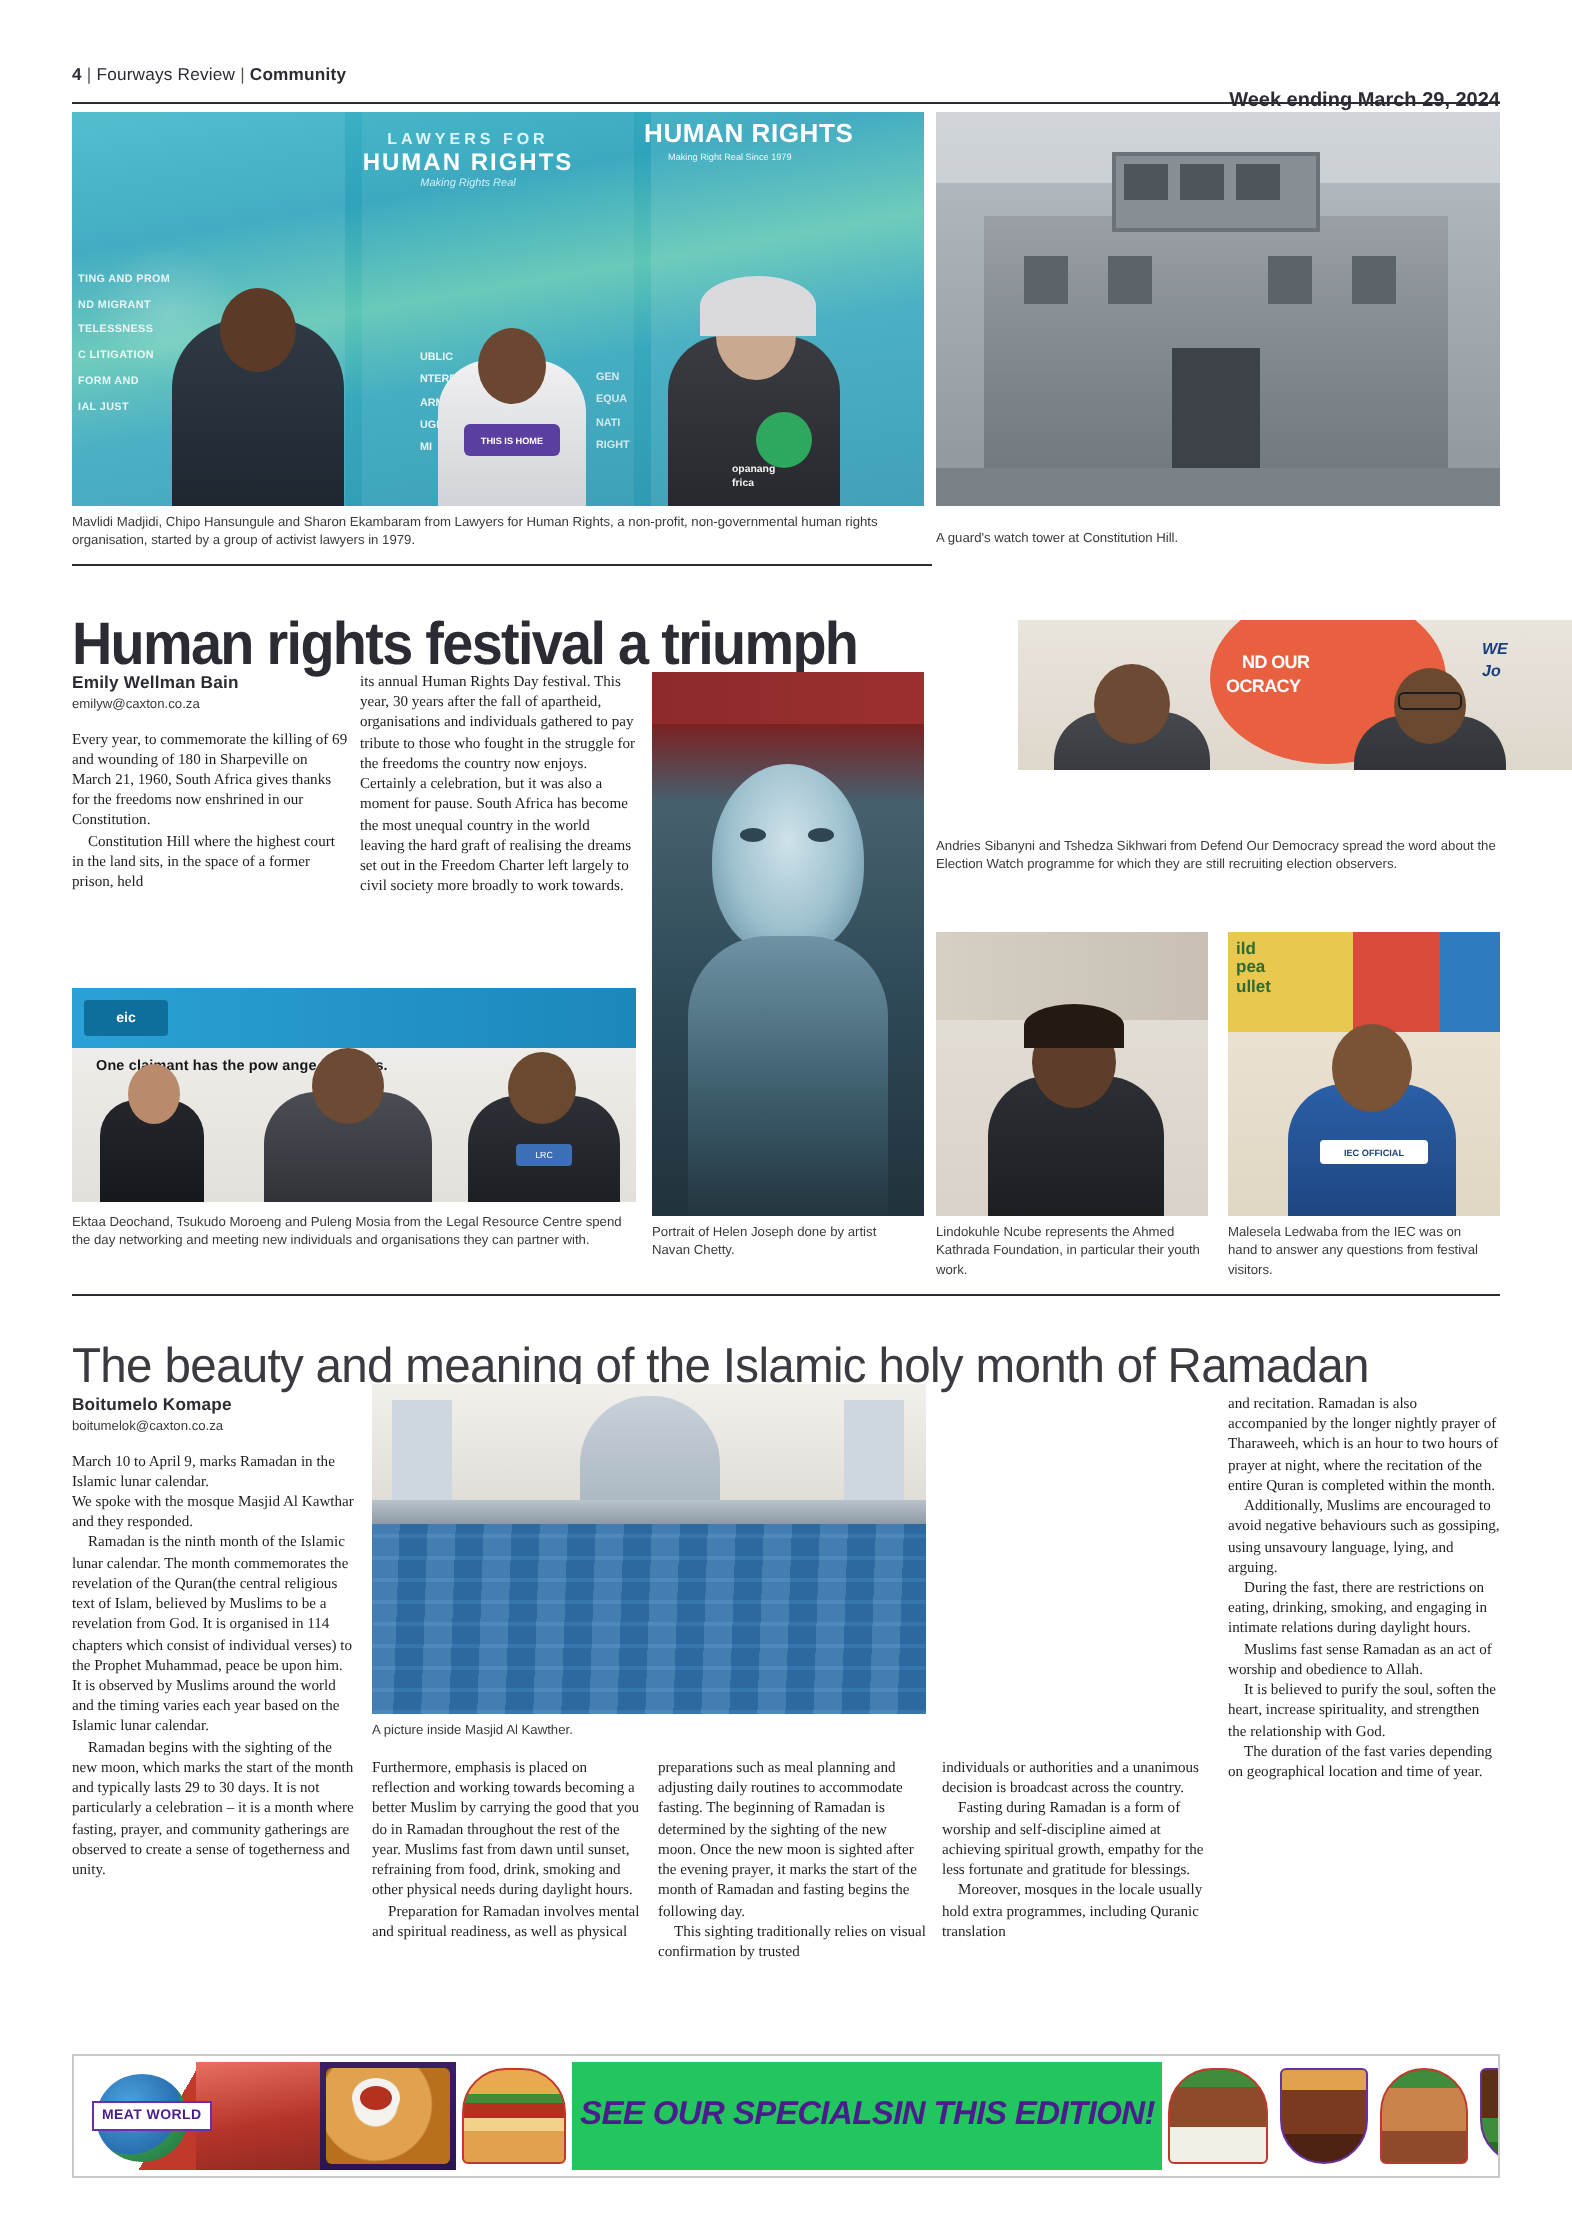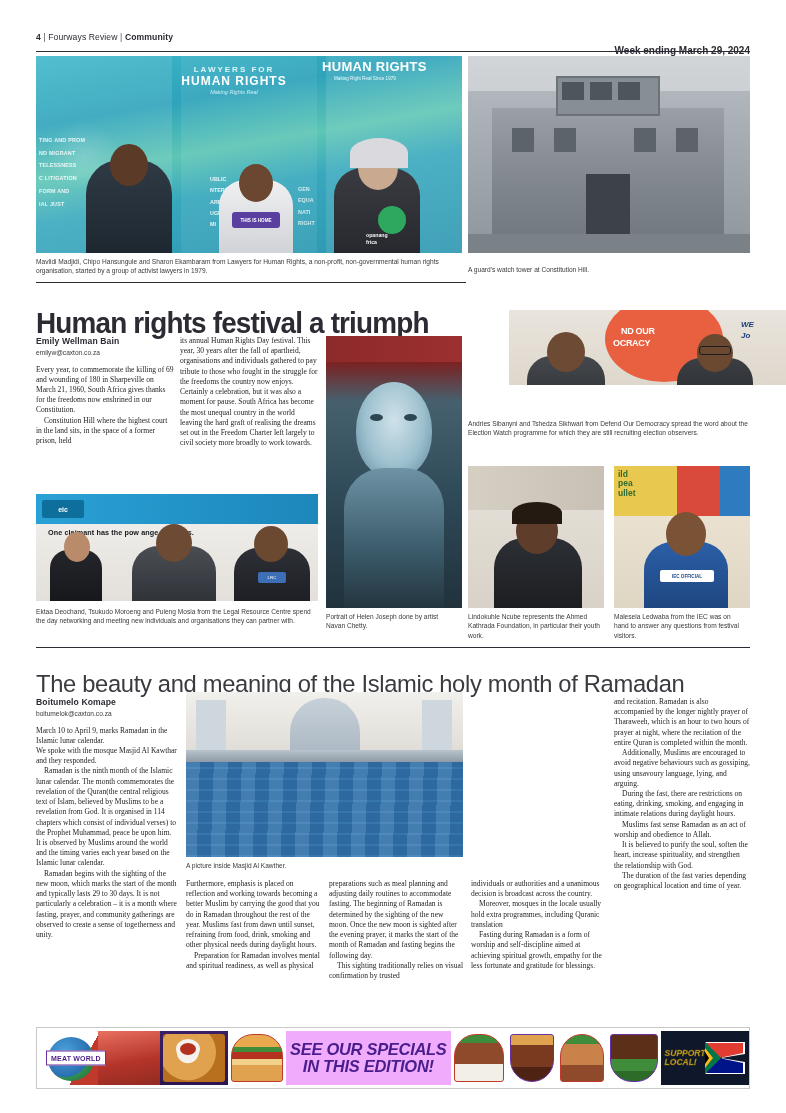--- a/index.html
+++ b/index.html
@@ -138,24 +138,24 @@
   .ad-inner {
     position: absolute; inset: 3px;
     display: flex;
     align-items: stretch;
     background: #fdfdfd;
   }
   .ad-tile { position: relative; overflow: hidden; flex: 0 0 auto; }
   .ad-text {
     flex: 1 1 auto;
     display: flex;
-    flex-direction: column;
+    flex-direction: row;
     align-items: center;
     justify-content: center;
-    background: #f0abfc;
+    background: #22c55e;
     padding: 0 4px;
   }
   .ad-text .l1, .ad-text .l2 {
     font-family: "Liberation Sans", sans-serif;
     font-weight: bold;
     font-style: italic;
     color: #4a1d8c;
     font-size: 16.5px;
     line-height: 1.06;
     letter-spacing: -0.3px;
@@ -363,22 +363,22 @@
     <p class="ind">Preparation for Ramadan involves mental and spiritual readiness, as well as physical</p>
   </div>
 
   <div class="col" style="left:329px; top:879px; width:134px;">
     <p>preparations such as meal planning and adjusting daily routines to accommodate fasting. The beginning of Ramadan is determined by the sighting of the new moon. Once the new moon is sighted after the evening prayer, it marks the start of the month of Ramadan and fasting begins the following day.</p>
     <p class="ind">This sighting traditionally relies on visual confirmation by trusted</p>
   </div>
 
   <div class="col" style="left:471px; top:879px; width:134px;">
     <p>individuals or authorities and a unanimous decision is broadcast across the country.</p>
+    <p class="ind">Fasting during Ramadan is a form of worship and self-discipline aimed at achieving spiritual growth, empathy for the less fortunate and gratitude for blessings.</p>
     <p class="ind">Moreover, mosques in the locale usually hold extra programmes, including Quranic translation</p>
-    <p class="ind">Fasting during Ramadan is a form of worship and self-discipline aimed at achieving spiritual growth, empathy for the less fortunate and gratitude for blessings.</p>
   </div>
 
   <div class="col" style="left:614px; top:697px; width:136px;">
     <p>and recitation. Ramadan is also accompanied by the longer nightly prayer of Tharaweeh, which is an hour to two hours of prayer at night, where the recitation of the entire Quran is completed within the month.</p>
     <p class="ind">Additionally, Muslims are encouraged to avoid negative behaviours such as gossiping, using unsavoury language, lying, and arguing.</p>
     <p class="ind">During the fast, there are restrictions on eating, drinking, smoking, and engaging in intimate relations during daylight hours.</p>
     <p class="ind">Muslims fast sense Ramadan as an act of worship and obedience to Allah.</p>
     <p class="ind">It is believed to purify the soul, soften the heart, increase spirituality, and strengthen the relationship with God.</p>
     <p class="ind">The duration of the fast varies depending on geographical location and time of year.</p>
   </div>

